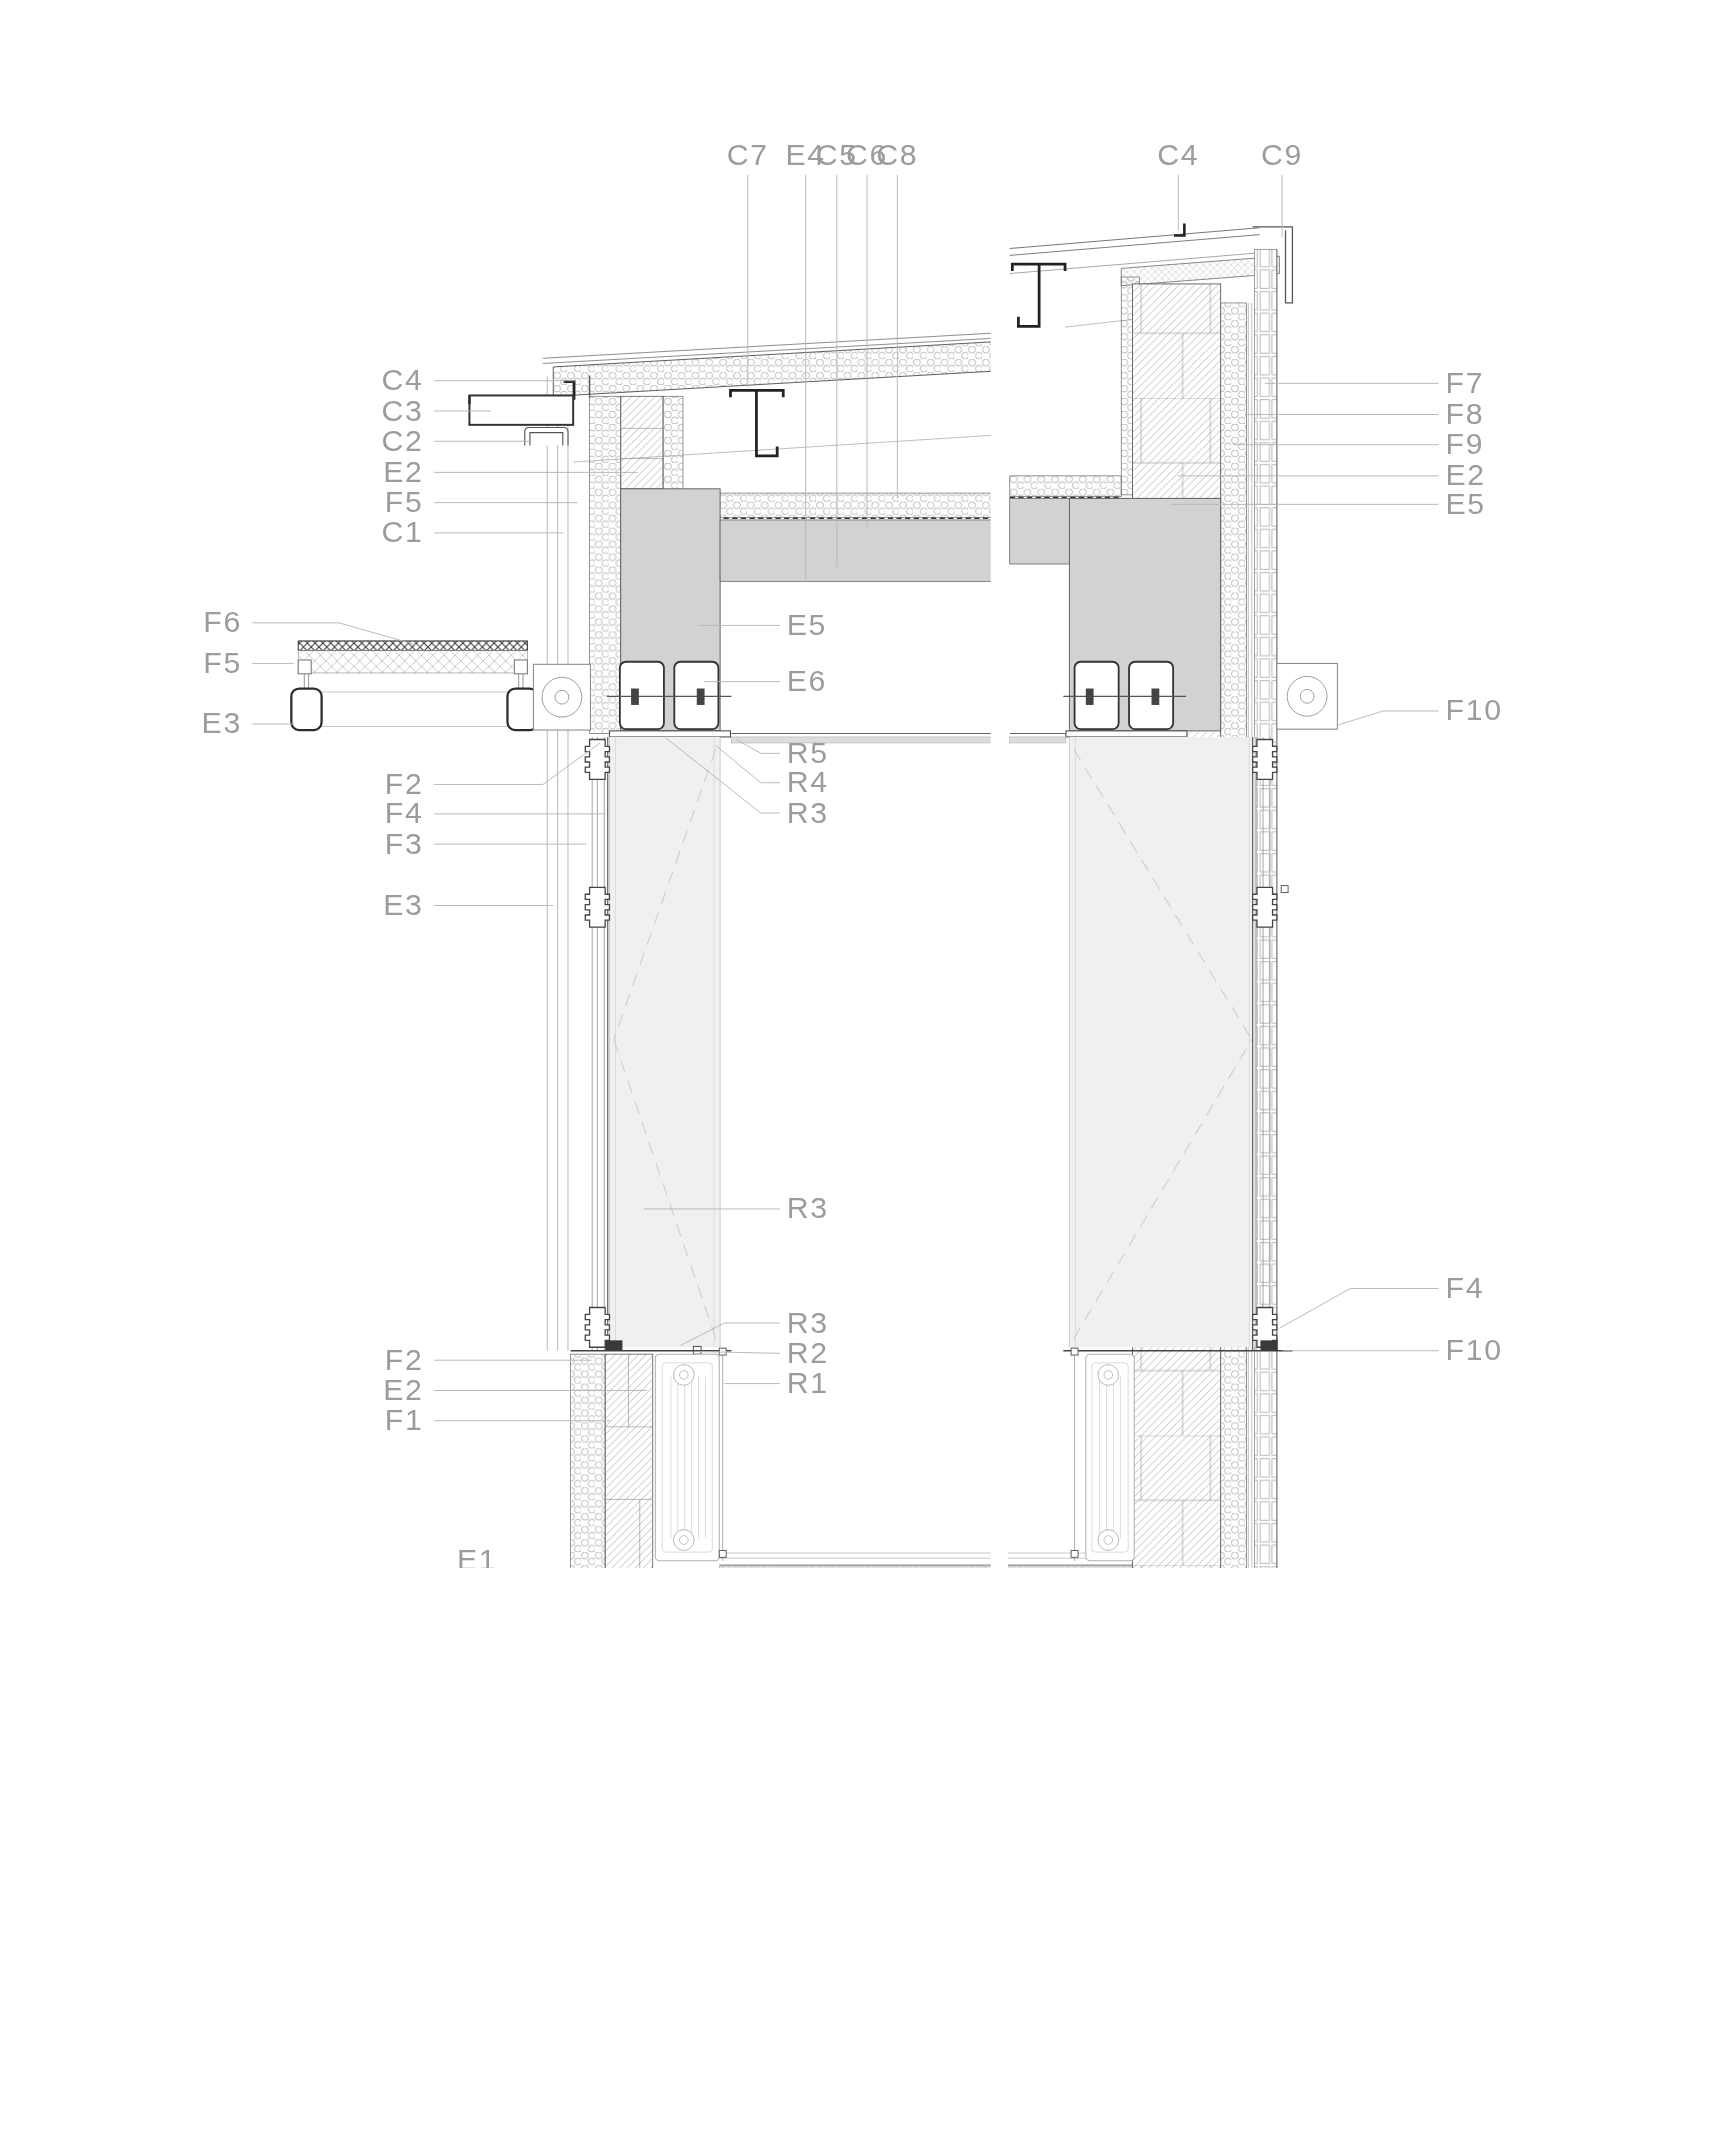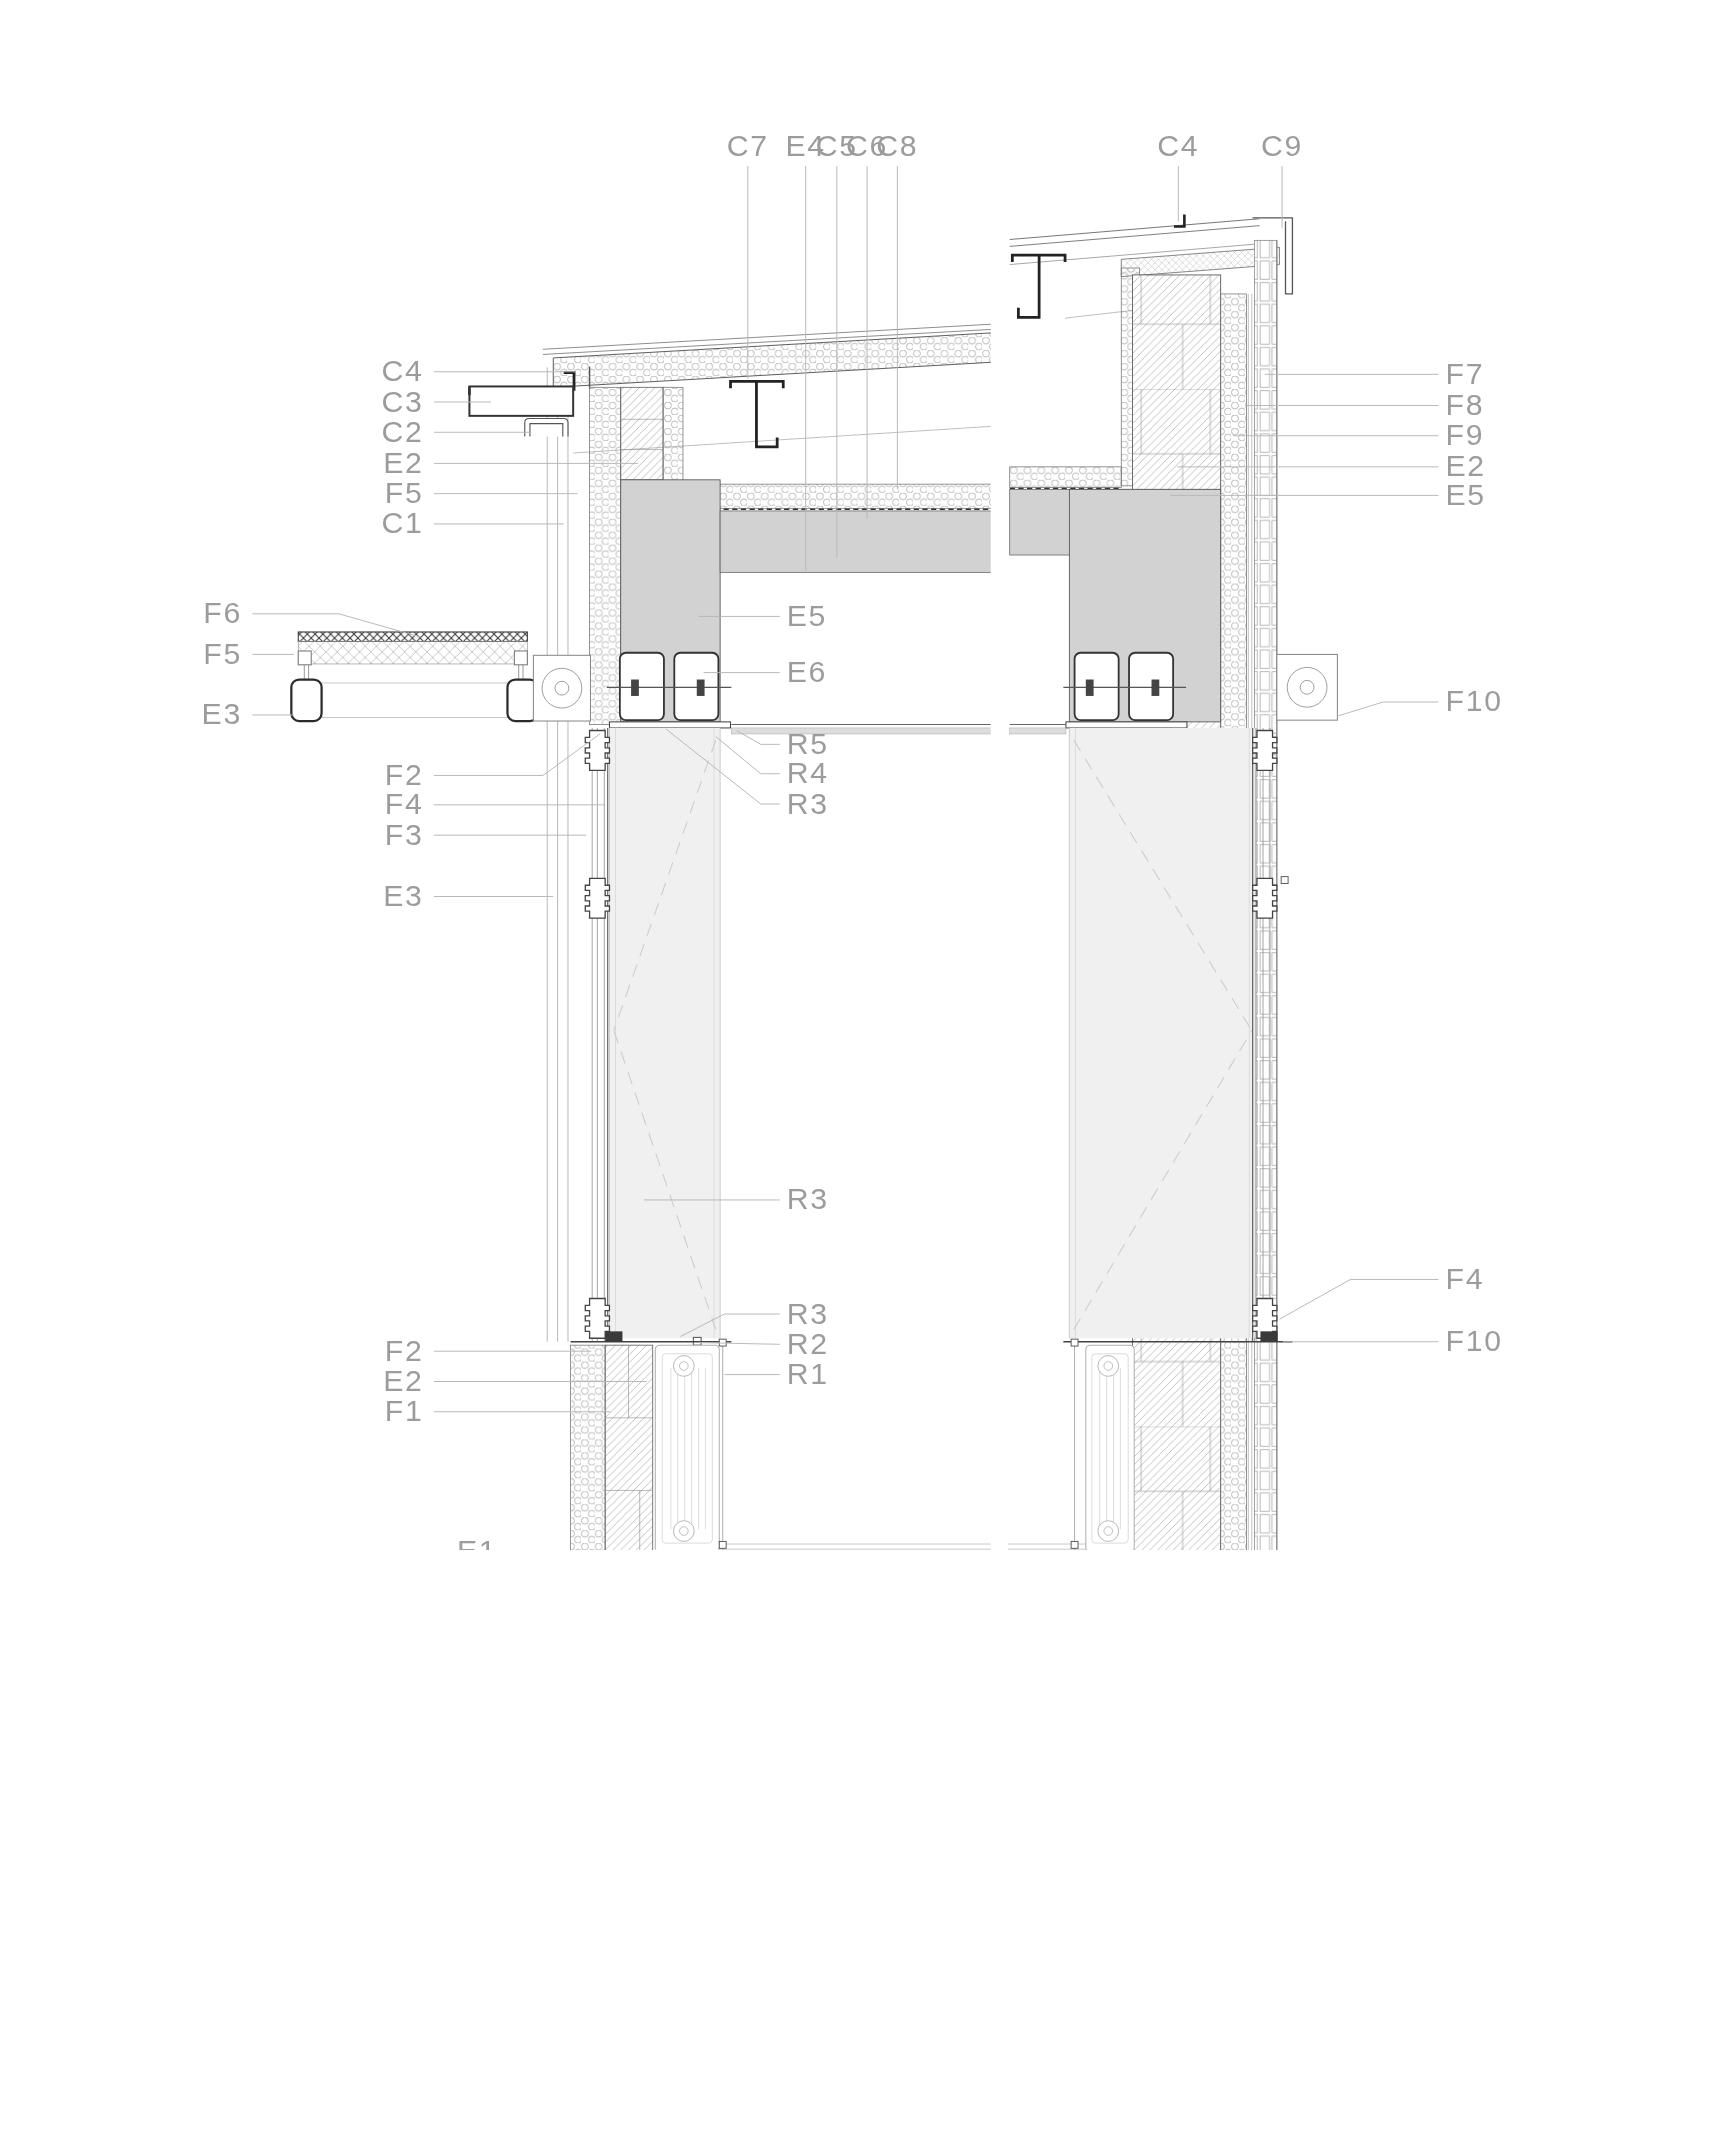--- a/index.html
+++ b/index.html
@@ -1,16 +1,16 @@
 <!DOCTYPE html>
 <html style="font-size:14px"><head>
 <meta charset="utf-8">
 <style>
   html,body{margin:0;padding:0;background:#ffffff;}
-  .sheet{width:1729px;height:1550px;position:relative;background:#fff;margin:0 auto;}
+  .sheet{width:1729px;height:1550px;position:relative;background:#fff;margin:9px auto;}
   svg{display:block;}
   #leaders polyline{fill:none;stroke:#b6b6b6;stroke-width:1.1;}
   #labels text{fill:#9c9c9c;font-family:"Liberation Sans",sans-serif;font-size:35px;letter-spacing:2px;}
 </style>
 </head>
 <body>
 
 <div class="sheet">
 <svg id="dwg" width="1729" height="2144" viewBox="0 0 2000 2480" xmlns="http://www.w3.org/2000/svg">
 <defs>

